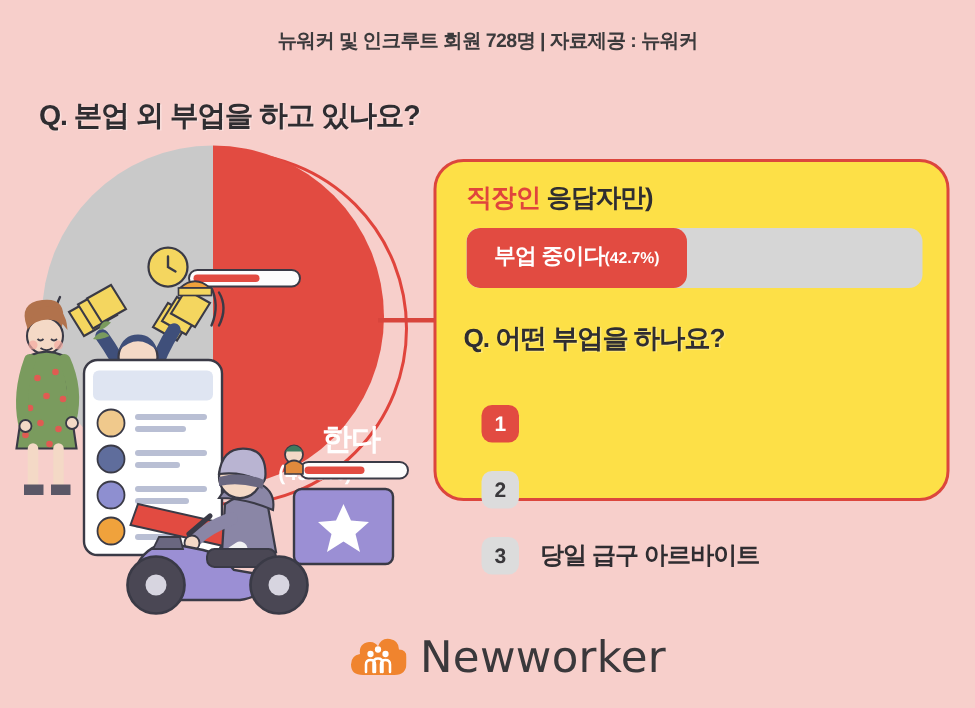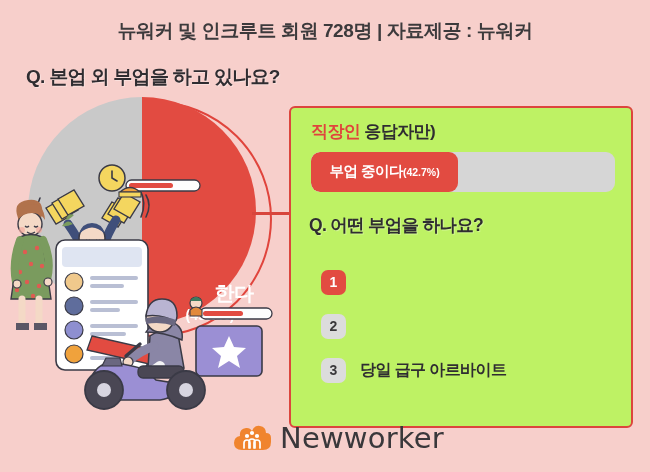--- a/index.html
+++ b/index.html
@@ -22,21 +22,21 @@
     background: #f7cfcb;
   }
 
   
   .source-line {
     position: absolute;
     top: 18px;
     left: 0;
     width: 650px;
     text-align: center;
-    font-size: 19px;
+    font-size: 13px;
     font-weight: 700;
     color: #3c3a3c;
     letter-spacing: -0.4px;
   }
   .main-question {
     position: absolute;
     top: 64px;
     left: 26px;
     font-size: 19px;
     font-weight: 800;
@@ -114,24 +114,24 @@
     height: 270px;
     pointer-events: none;
   }
 
   
   .panel {
     position: absolute;
     left: 289px;
     top: 106px;
     width: 344px;
-    height: 322px;
+    height: 228px;
     border: 2.5px solid #dc463d;
-    border-radius: 6px;
-    background: #bef264;
+    border-radius: 20px;
+    background: #fde047;
     box-sizing: border-box;
   }
   .panel-title {
     position: absolute;
     left: 20px;
     top: 12px;
     font-size: 17px;
     font-weight: 800;
     letter-spacing: -0.6px;
     color: #2f2d31;

